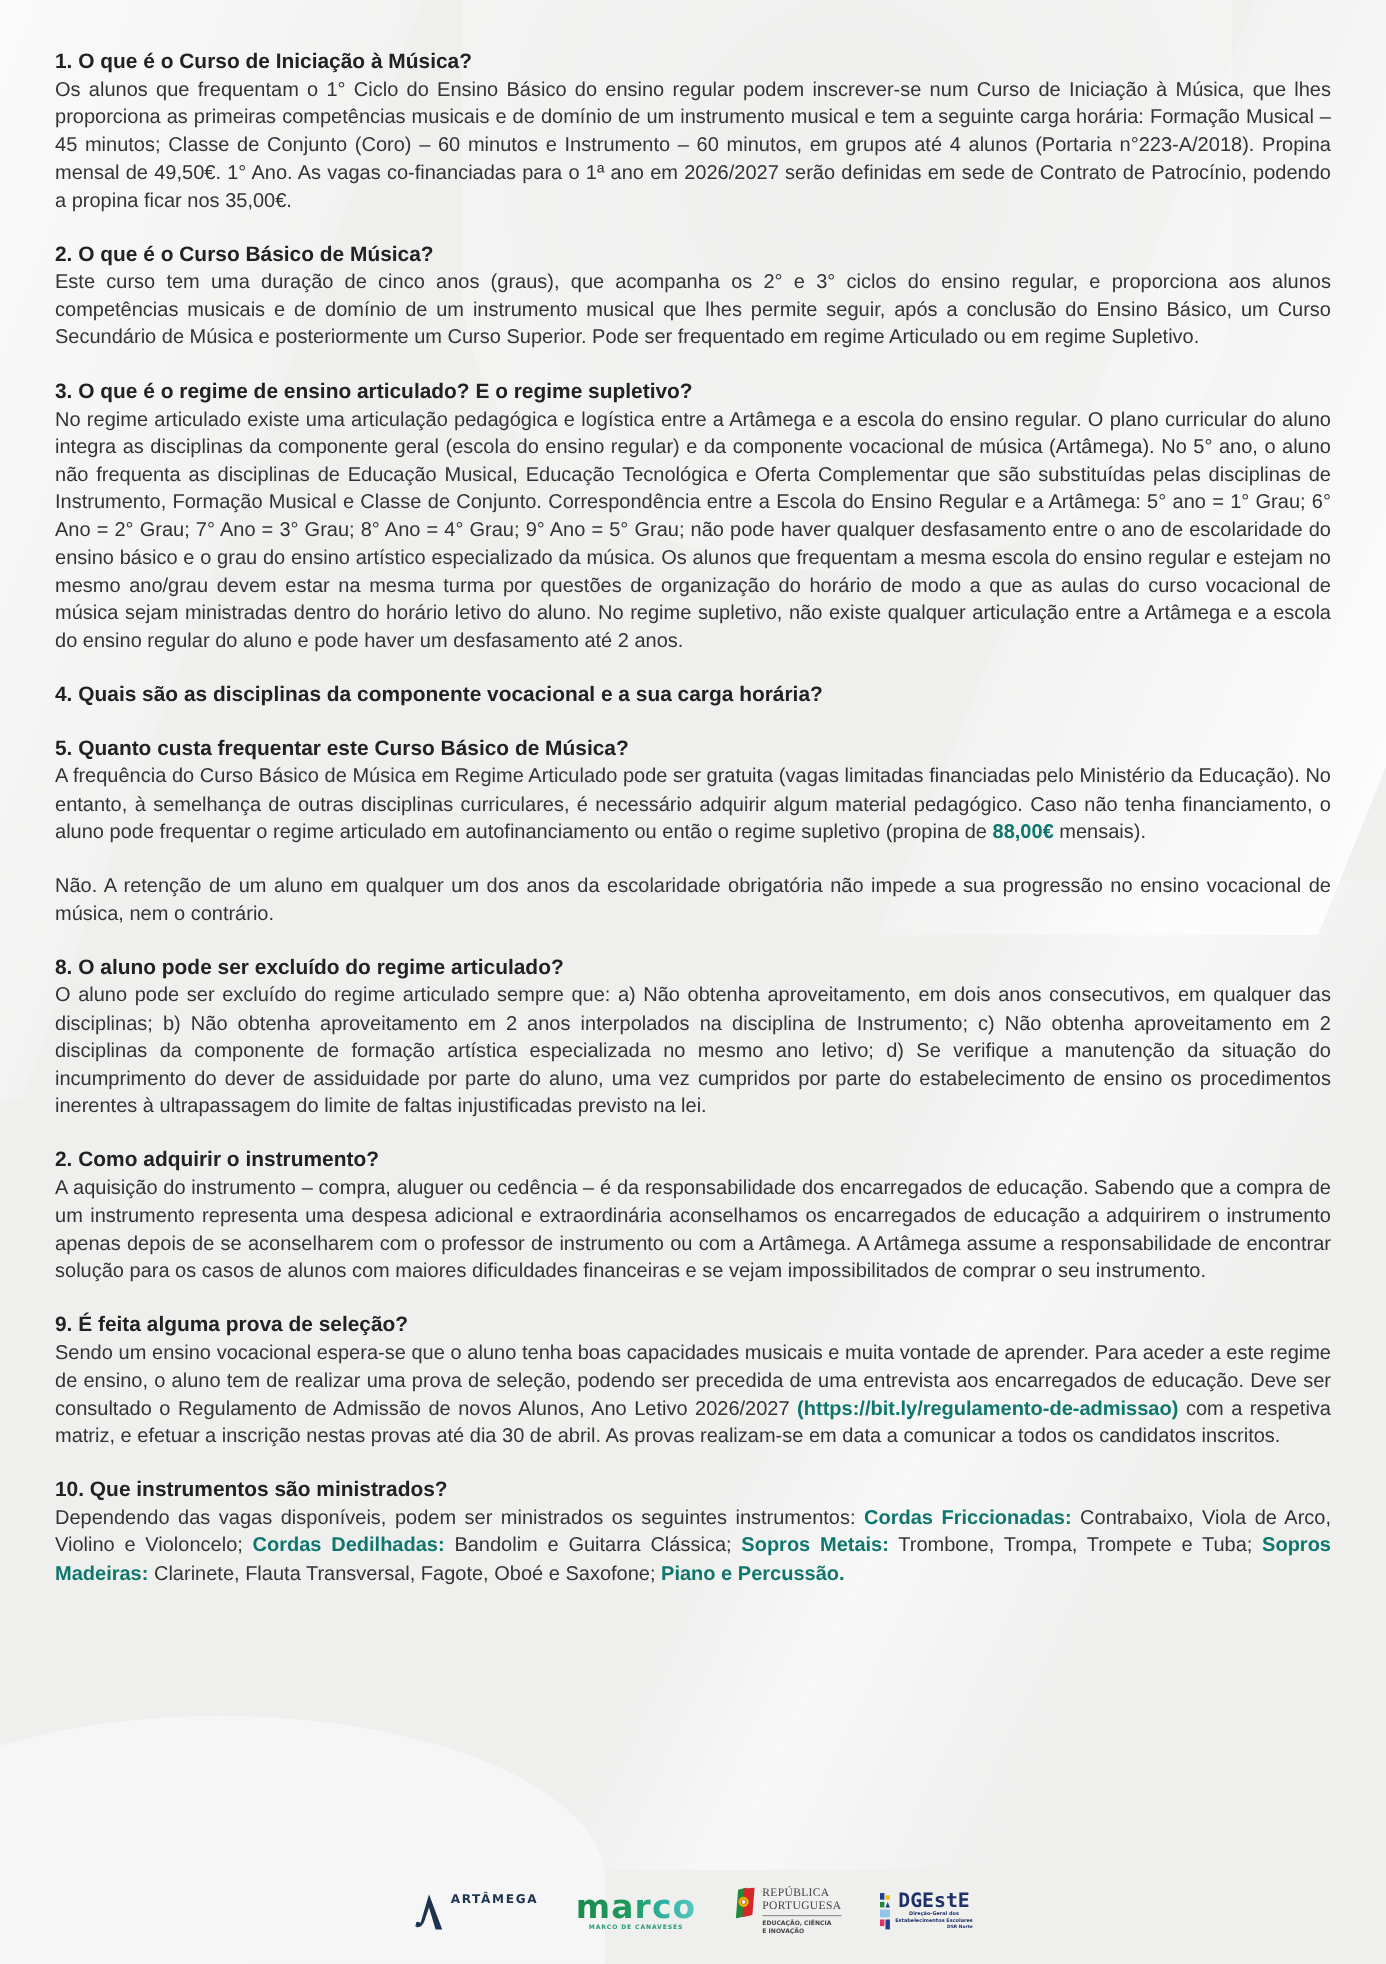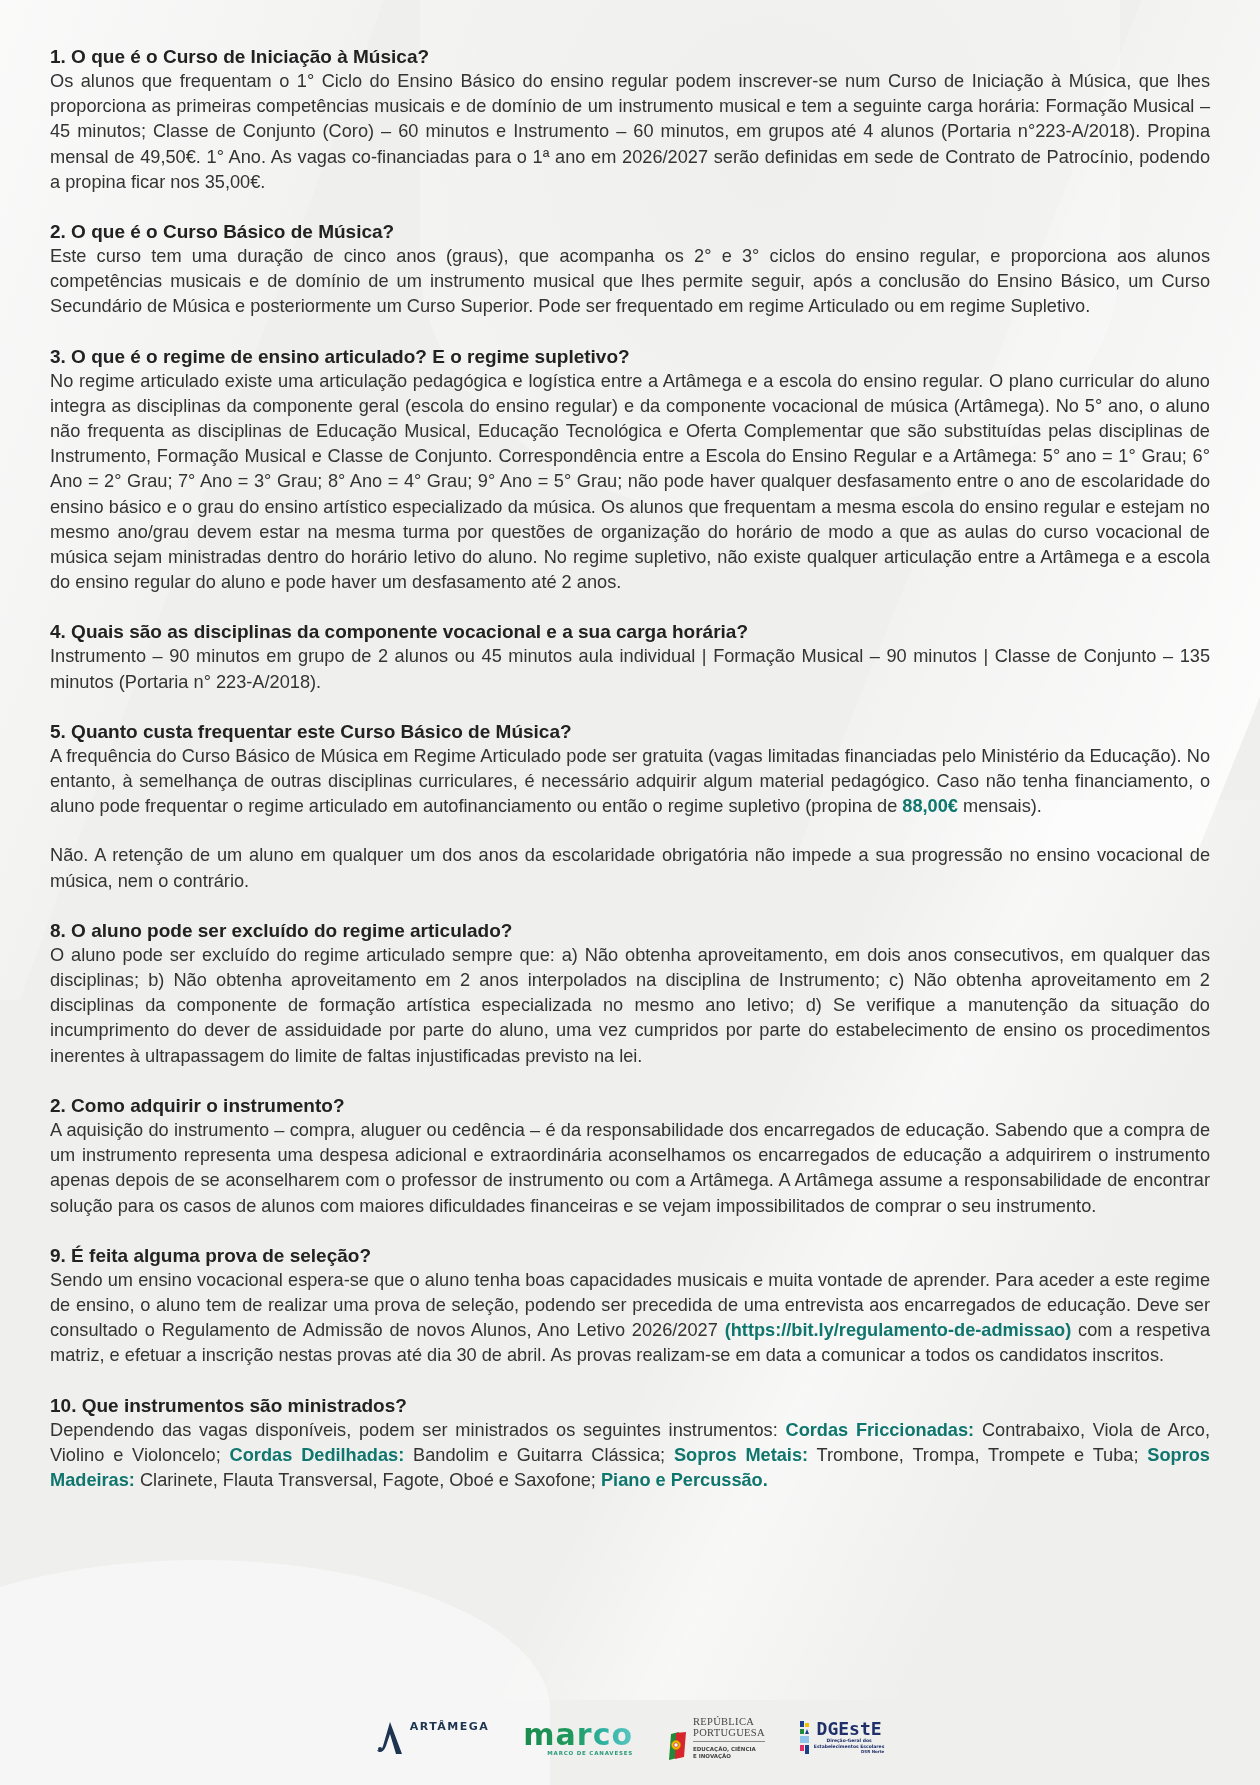--- a/index.html
+++ b/index.html
@@ -71,33 +71,33 @@
     justify-content: center;
     align-items: center;
     gap: 34px;
   }
   .logo { display: flex; }
   .artamega-text {
     font-family: "DejaVu Sans", sans-serif;
     font-weight: bold; font-size: 11px; letter-spacing: 1.5px;
     color: #1d3350; margin-left: 4px;
   }
-  .marco-wrap { display: flex; flex-direction: column; align-items: flex-end; }
+  .marco-wrap { display: flex; flex-direction: column; align-items: center; }
   .marco-text {
     font-family: "DejaVu Sans", sans-serif;
     font-weight: bold; font-size: 30px; line-height: 30px;
     background: linear-gradient(90deg, #1b8a4f 0%, #1f9a5c 45%, #2fb3a6 75%, #5cc7c0 100%);
     -webkit-background-clip: text; background-clip: text; color: transparent;
     letter-spacing: 1px;
   }
   .marco-sub {
     font-family: "DejaVu Sans", sans-serif;
     font-size: 5.5px; font-weight: bold; color: #2a9a7a; letter-spacing: 0.8px;
   }
-  .rp-wrap { display: flex; align-items: flex-end; }
+  .rp-wrap { display: flex; align-items: flex-start; }
   .rp-text-wrap { display: flex; flex-direction: column; margin-left: 6px; }
   .rp-title {
     font-family: "Liberation Serif", serif;
     font-size: 10.5px; line-height: 11px; color: #444; letter-spacing: 0.3px;
     padding-bottom: 3px; border-bottom: 1px solid #888;
   }
   .rp-sub {
     font-family: "DejaVu Sans", sans-serif;
     font-size: 5.5px; line-height: 7px; color: #444; margin-top: 4px; font-weight: bold;
   }
@@ -134,21 +134,20 @@
   <div class="faq-item">
     <p class="faq-q">2. O que é o Curso Básico de Música?</p>
     <p class="faq-a">Este curso tem uma duração de cinco anos (graus), que acompanha os 2° e 3° ciclos do ensino regular, e proporciona aos alunos competências musicais e de domínio de um instrumento musical que lhes permite seguir, após a conclusão do Ensino Básico, um Curso Secundário de Música e posteriormente um Curso Superior. Pode ser frequentado em regime Articulado ou em regime Supletivo.</p>
   </div>
   <div class="faq-item">
     <p class="faq-q">3. O que é o regime de ensino articulado? E o regime supletivo?</p>
     <p class="faq-a">No regime articulado existe uma articulação pedagógica e logística entre a Artâmega e a escola do ensino regular. O plano curricular do aluno integra as disciplinas da componente geral (escola do ensino regular) e da componente vocacional de música (Artâmega). No 5° ano, o aluno não frequenta as disciplinas de Educação Musical, Educação Tecnológica e Oferta Complementar que são substituídas pelas disciplinas de Instrumento, Formação Musical e Classe de Conjunto. Correspon­dência entre a Escola do Ensino Regular e a Artâmega: 5° ano = 1° Grau; 6° Ano = 2° Grau; 7° Ano = 3° Grau; 8° Ano = 4° Grau; 9° Ano = 5° Grau; não pode haver qualquer desfasamento entre o ano de escolaridade do ensino básico e o grau do ensino artístico especializado da música. Os alunos que frequentam a mesma escola do ensino regular e estejam no mesmo ano/grau devem estar na mesma turma por questões de organização do horário de modo a que as aulas do curso vocacional de música sejam ministradas dentro do horário letivo do aluno. No regime supletivo, não existe qualquer articulação entre a Artâmega e a escola do ensino regular do aluno e pode haver um desfasamento até 2 anos.</p>
   </div>
   <div class="faq-item">
     <p class="faq-q">4. Quais são as disciplinas da componente vocacional e a sua carga horária?</p>
-    <p class="faq-a">Instrumento – 90 minutos em grupo de 2 alunos ou 45 minutos aula individual | Formação Musical – 90 minutos | Classe de Conjunto – 135 minutos (Portaria n° 223-A/2018).</p>
   </div>
   <div class="faq-item">
     <p class="faq-q">5. Quanto custa frequentar este Curso Básico de Música?</p>
     <p class="faq-a">A frequência do Curso Básico de Música em Regime Articulado pode ser gratuita (vagas limitadas financiadas pelo Ministério da Educação). No entanto, à semelhança de outras disciplinas curriculares, é necessário adquirir algum material pedagógico. Caso não tenha financiamento, o aluno pode frequentar o regime articulado em autofinanciamento ou então o regime supletivo (propina de <b>88,00€</b> mensais).</p>
   </div>
   <div class="faq-item">
     <p class="faq-a">Não. A retenção de um aluno em qualquer um dos anos da escolaridade obrigatória não impede a sua progressão no ensino vocacional de música, nem o contrário.</p>
   </div>
   <div class="faq-item">
     <p class="faq-q">8. O aluno pode ser excluído do regime articulado?</p>

